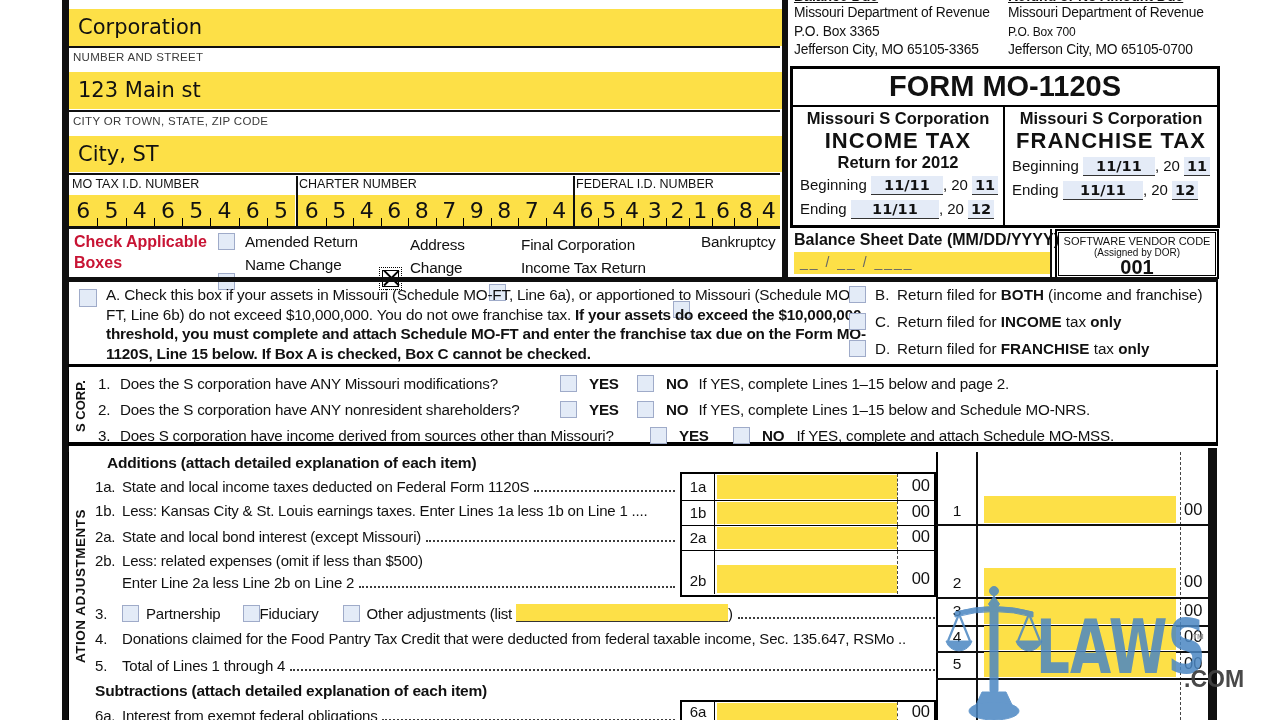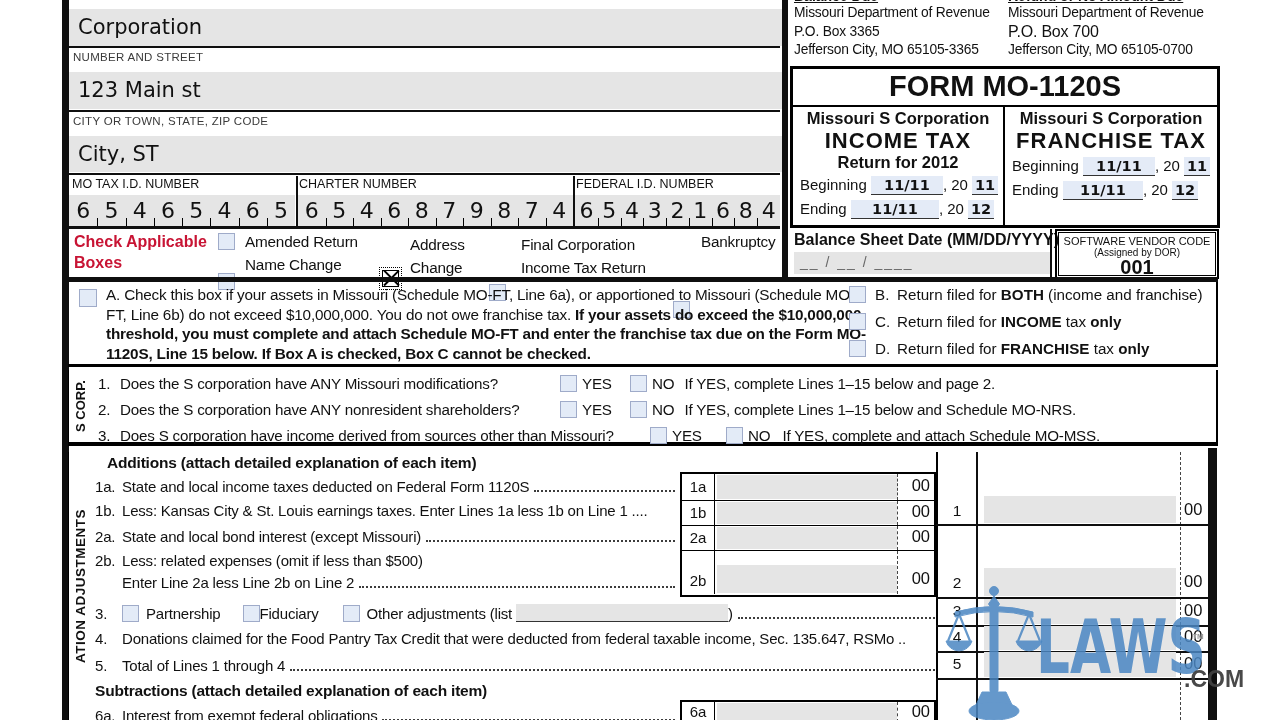--- a/index.html
+++ b/index.html
@@ -1,20 +1,20 @@
 <!DOCTYPE html>
 <html><head>
 <meta charset="utf-8">
 <style>
   html,body{margin:0;padding:0;background:#fff;}
   .page{position:relative;width:1280px;height:720px;background:#fff;overflow:hidden;
         font-family:"Liberation Sans",sans-serif;color:#111;}
   .abs{position:absolute;}
   .rule{background:#0f0f0f;}
-  .blue{background:#e5e5e5;}
+  .blue{background:#fde047;}
   .hand{font-family:"DejaVu Sans",sans-serif;}
   .cond{letter-spacing:-0.2px;}
   .smallcap{font-size:11.5px;color:#3a3a3a;letter-spacing:.3px;}
   .fieldtext{font-size:21px;line-height:37px;padding-left:9px;}
   
   .cb{width:17px;height:17px;background:#e3ebf7;border:1.2px solid #9fabc9;flex:none;position:relative;box-sizing:border-box;}
   .cb.checked{background:#fff;border:1.8px solid #000;outline:1.5px dotted #000;outline-offset:2.5px;}
   .cb.checked::before,.cb.checked::after{content:"";position:absolute;left:-2px;top:6.2px;width:21px;height:2.2px;background:#000;}
   .cb.checked::before{transform:rotate(45deg);}
   .cb.checked::after{transform:rotate(-45deg);}
@@ -26,21 +26,21 @@
   .lead{flex:1;border-bottom:2px dotted #3c3c3c;margin:0 3px 3px 5px;min-width:8px;height:13px;}
   .trow{display:flex;align-items:baseline;font-size:15px;}
   .num{flex:none;width:27px;}
   
   .vlab{writing-mode:vertical-rl;transform:rotate(180deg);font-weight:bold;display:flex;align-items:center;justify-content:center;}
   
   .wfield{display:inline-block;background:#e4ebf7;border-bottom:1.6px solid #333;text-align:center;
           font-family:"DejaVu Sans",sans-serif;font-size:14.5px;font-weight:bold;height:18px;line-height:18px;}
   .hdr-center{text-align:center;font-weight:bold;}
   .qrow{display:flex;align-items:center;font-size:15.2px;}
-  .ylab{margin-left:5px;}
+  .ylab{margin-left:12px;font-weight:bold;}
   .dashedv{border-left:1.5px dashed #444;}
 </style>
 </head>
 <body>
 
 <div class="page">
 
   <div class="abs rule" style="left:62px;top:0;width:7px;height:720px;"></div>
 
   <div class="abs blue fieldtext hand" style="left:69px;top:9px;width:708px;height:37px;">Corporation</div>
@@ -110,21 +110,21 @@
 
   <div class="abs" style="left:794px;top:0;width:212px;height:62px;overflow:hidden;">
     <div style="margin-top:-12px;font-size:14px;font-weight:bold;text-decoration:underline;">Balance Due</div>
     <div class="cond" style="font-size:13.8px;line-height:18.5px;">Missouri Department of Revenue</div>
     <div class="cond" style="font-size:13.8px;line-height:18.5px;">P.O. Box 3365</div>
     <div class="cond" style="font-size:13.8px;line-height:18.5px;">Jefferson City, MO  65105-3365</div>
   </div>
   <div class="abs" style="left:1008px;top:0;width:245px;height:62px;overflow:hidden;">
     <div style="margin-top:-12px;font-size:14px;font-weight:bold;text-decoration:underline;">Refund or No Amount Due</div>
     <div class="cond" style="font-size:13.8px;line-height:18.5px;">Missouri Department of Revenue</div>
-    <div class="cond" style="font-size:16px;line-height:18.5px;">P.O. Box 700</div>
+    <div class="cond" style="font-size:12px;line-height:18.5px;">P.O. Box 700</div>
     <div class="cond" style="font-size:13.8px;line-height:18.5px;">Jefferson City, MO  65105-0700</div>
   </div>
 
   <div class="abs" style="left:790px;top:66px;width:430px;height:162px;border:3px solid #000;box-sizing:border-box;">
     <div class="hdr-center" style="font-size:29px;height:36px;line-height:35px;border-bottom:2px solid #000;">FORM MO-1120S</div>
     <div style="display:flex;height:118px;">
       <div style="width:50%;border-right:2px solid #000;box-sizing:border-box;padding-top:2px;">
         <div class="hdr-center" style="font-size:16.5px;line-height:19px;">Missouri S Corporation</div>
         <div class="hdr-center" style="font-size:22px;line-height:25px;letter-spacing:1px;">INCOME TAX</div>
         <div class="hdr-center" style="font-size:16.5px;line-height:19px;">Return for 2012</div>

